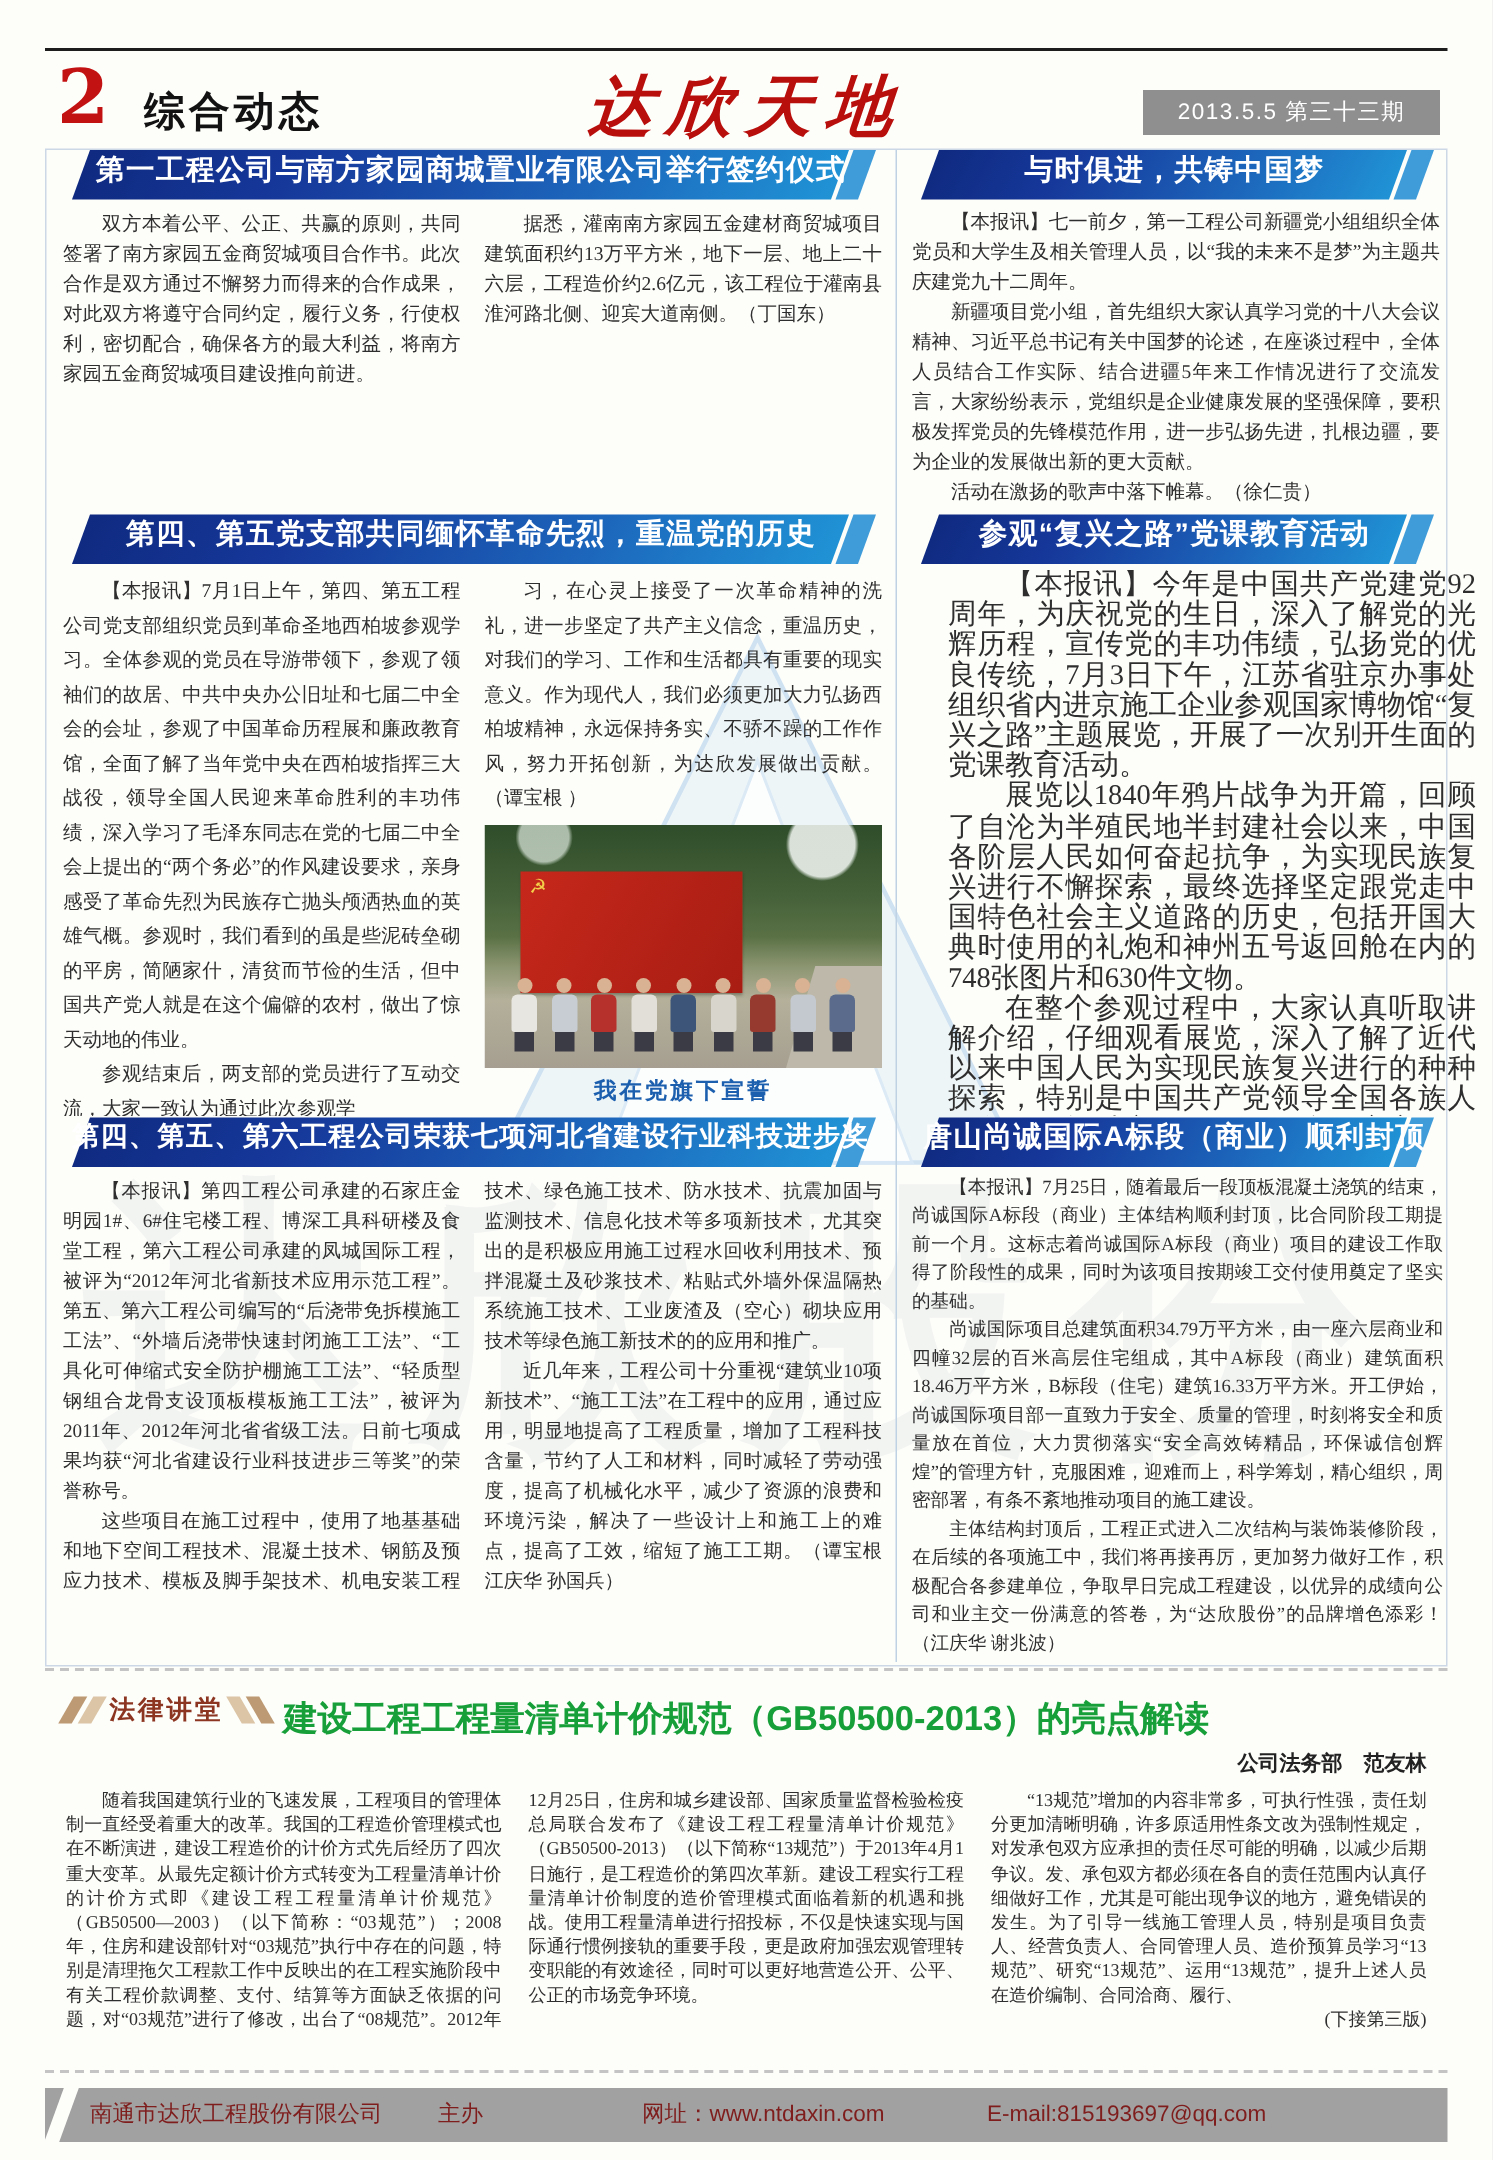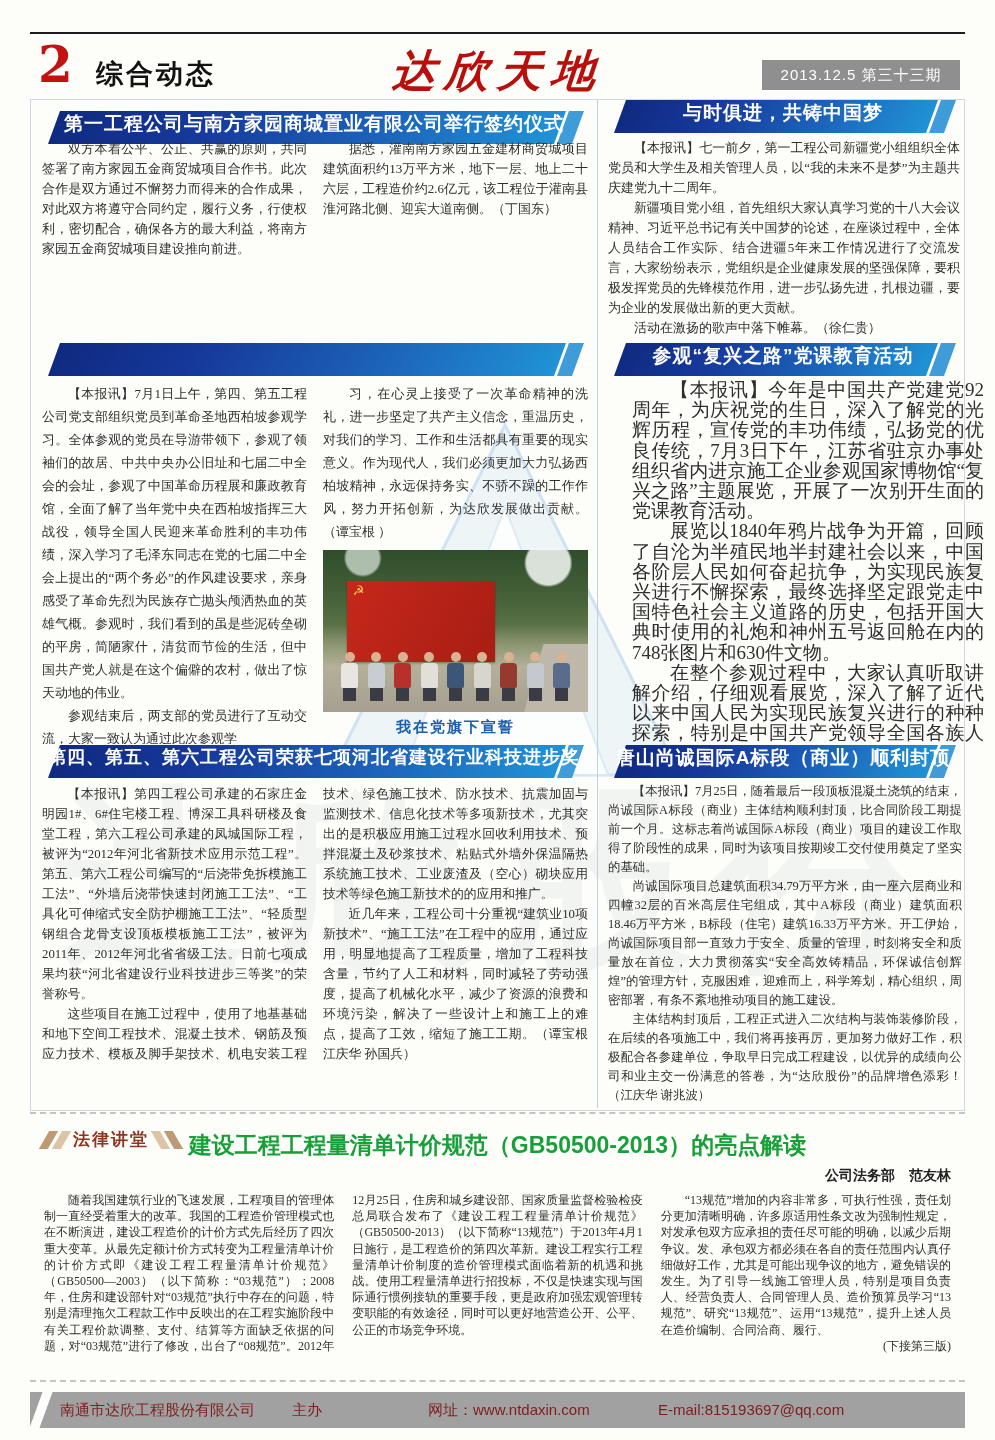--- a/index.html
+++ b/index.html
@@ -97,26 +97,26 @@
   <svg id="wm-svg" class="abs" width="430" height="370" viewBox="0 0 430 370">
     <polygon points="215,10 40,360 390,360" fill="rgba(205,227,243,0.30)" stroke="#cfe2f2" stroke-width="3"></polygon>
     <polygon points="215,92 112,360 318,360" fill="#ffffff" stroke="#d9e9f6" stroke-width="2" opacity="0.85"></polygon>
   </svg>
   <div id="wm-text" class="abs">达欣股份</div>
 
   <div id="top-rule" class="abs"></div>
   <div id="page-num" class="abs z1">2</div>
   <div id="section-title" class="abs z1">综合动态</div>
   <div id="masthead" class="abs z1">达欣天地</div>
-  <div id="issue-box" class="abs z1">2013.12.5 第三十三期</div>
+  <div id="issue-box" class="abs z1">2013.5.5 第三十三期</div>
 
   <div id="content-frame" class="abs"></div>
   <div id="col-divider" class="abs"></div>
 
-  <div class="banner" style="left:40px;top:100px;width:548px;margin-top:11px;">
+  <div class="banner" style="left:40px;top:100px;width:548px;">
     <div class="banner-bg"></div>
     <div class="banner-tail"></div>
     <span class="banner-text">第一工程公司与南方家园商城置业有限公司举行签约仪式</span>
   </div>
   <div class="banner" style="left:606px;top:100px;width:354px;">
     <div class="banner-bg"></div>
     <div class="banner-tail"></div>
     <span class="banner-text">与时俱进，共铸中国梦</span>
   </div>
 
@@ -126,20 +126,21 @@
   </div>
   <div id="a2-body" class="art">
     <p>【本报讯】七一前夕，第一工程公司新疆党小组组织全体党员和大学生及相关管理人员，以“我的未来不是梦”为主题共庆建党九十二周年。</p>
     <p>新疆项目党小组，首先组织大家认真学习党的十八大会议精神、习近平总书记有关中国梦的论述，在座谈过程中，全体人员结合工作实际、结合进疆5年来工作情况进行了交流发言，大家纷纷表示，党组织是企业健康发展的坚强保障，要积极发挥党员的先锋模范作用，进一步弘扬先进，扎根边疆，要为企业的发展做出新的更大贡献。</p>
     <p>活动在激扬的歌声中落下帷幕。（徐仁贵）</p>
   </div>
 
   <div class="banner" style="left:40px;top:343px;width:548px;">
     <div class="banner-bg"></div>
     <div class="banner-tail"></div>
+    <span class="banner-text">第四、第五党支部共同缅怀革命先烈，重温党的历史</span>
   </div>
   <div class="banner" style="left:606px;top:343px;width:354px;">
     <div class="banner-bg"></div>
     <div class="banner-tail"></div>
     <span class="banner-text">参观“复兴之路”党课教育活动</span>
   </div>
 
   <div id="a3-body" class="abs z1">
     <div class="a3-col art" style="position:relative;height:362px;">
       <p>【本报讯】7月1日上午，第四、第五工程公司党支部组织党员到革命圣地西柏坡参观学习。全体参观的党员在导游带领下，参观了领袖们的故居、中共中央办公旧址和七届二中全会的会址，参观了中国革命历程展和廉政教育馆，全面了解了当年党中央在西柏坡指挥三大战役，领导全国人民迎来革命胜利的丰功伟绩，深入学习了毛泽东同志在党的七届二中全会上提出的“两个务必”的作风建设要求，亲身感受了革命先烈为民族存亡抛头颅洒热血的英雄气概。参观时，我们看到的虽是些泥砖垒砌的平房，简陋家什，清贫而节俭的生活，但中国共产党人就是在这个偏僻的农村，做出了惊天动地的伟业。</p>

